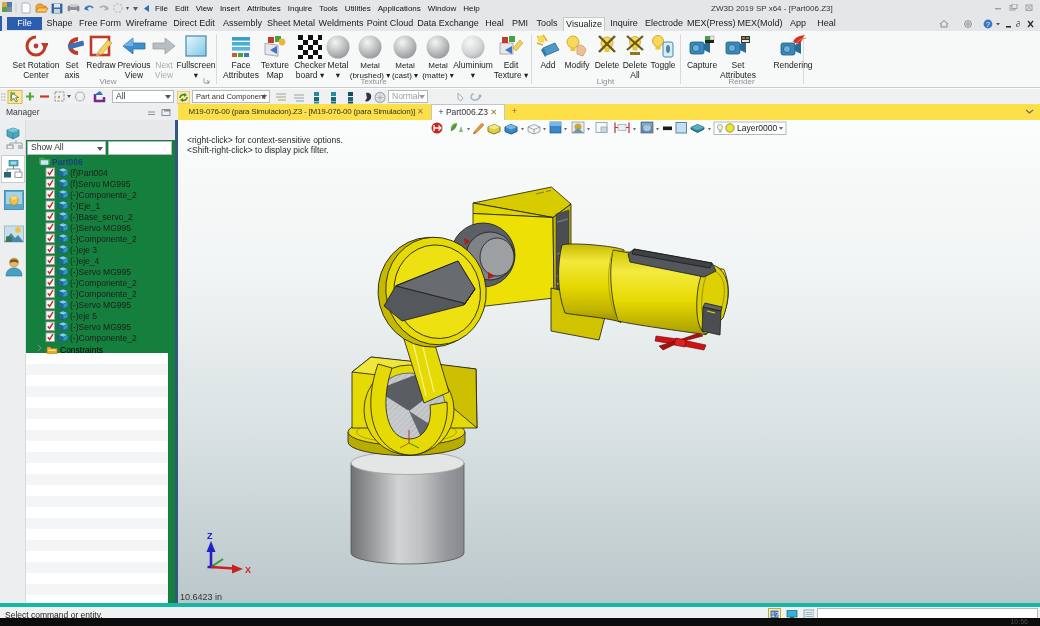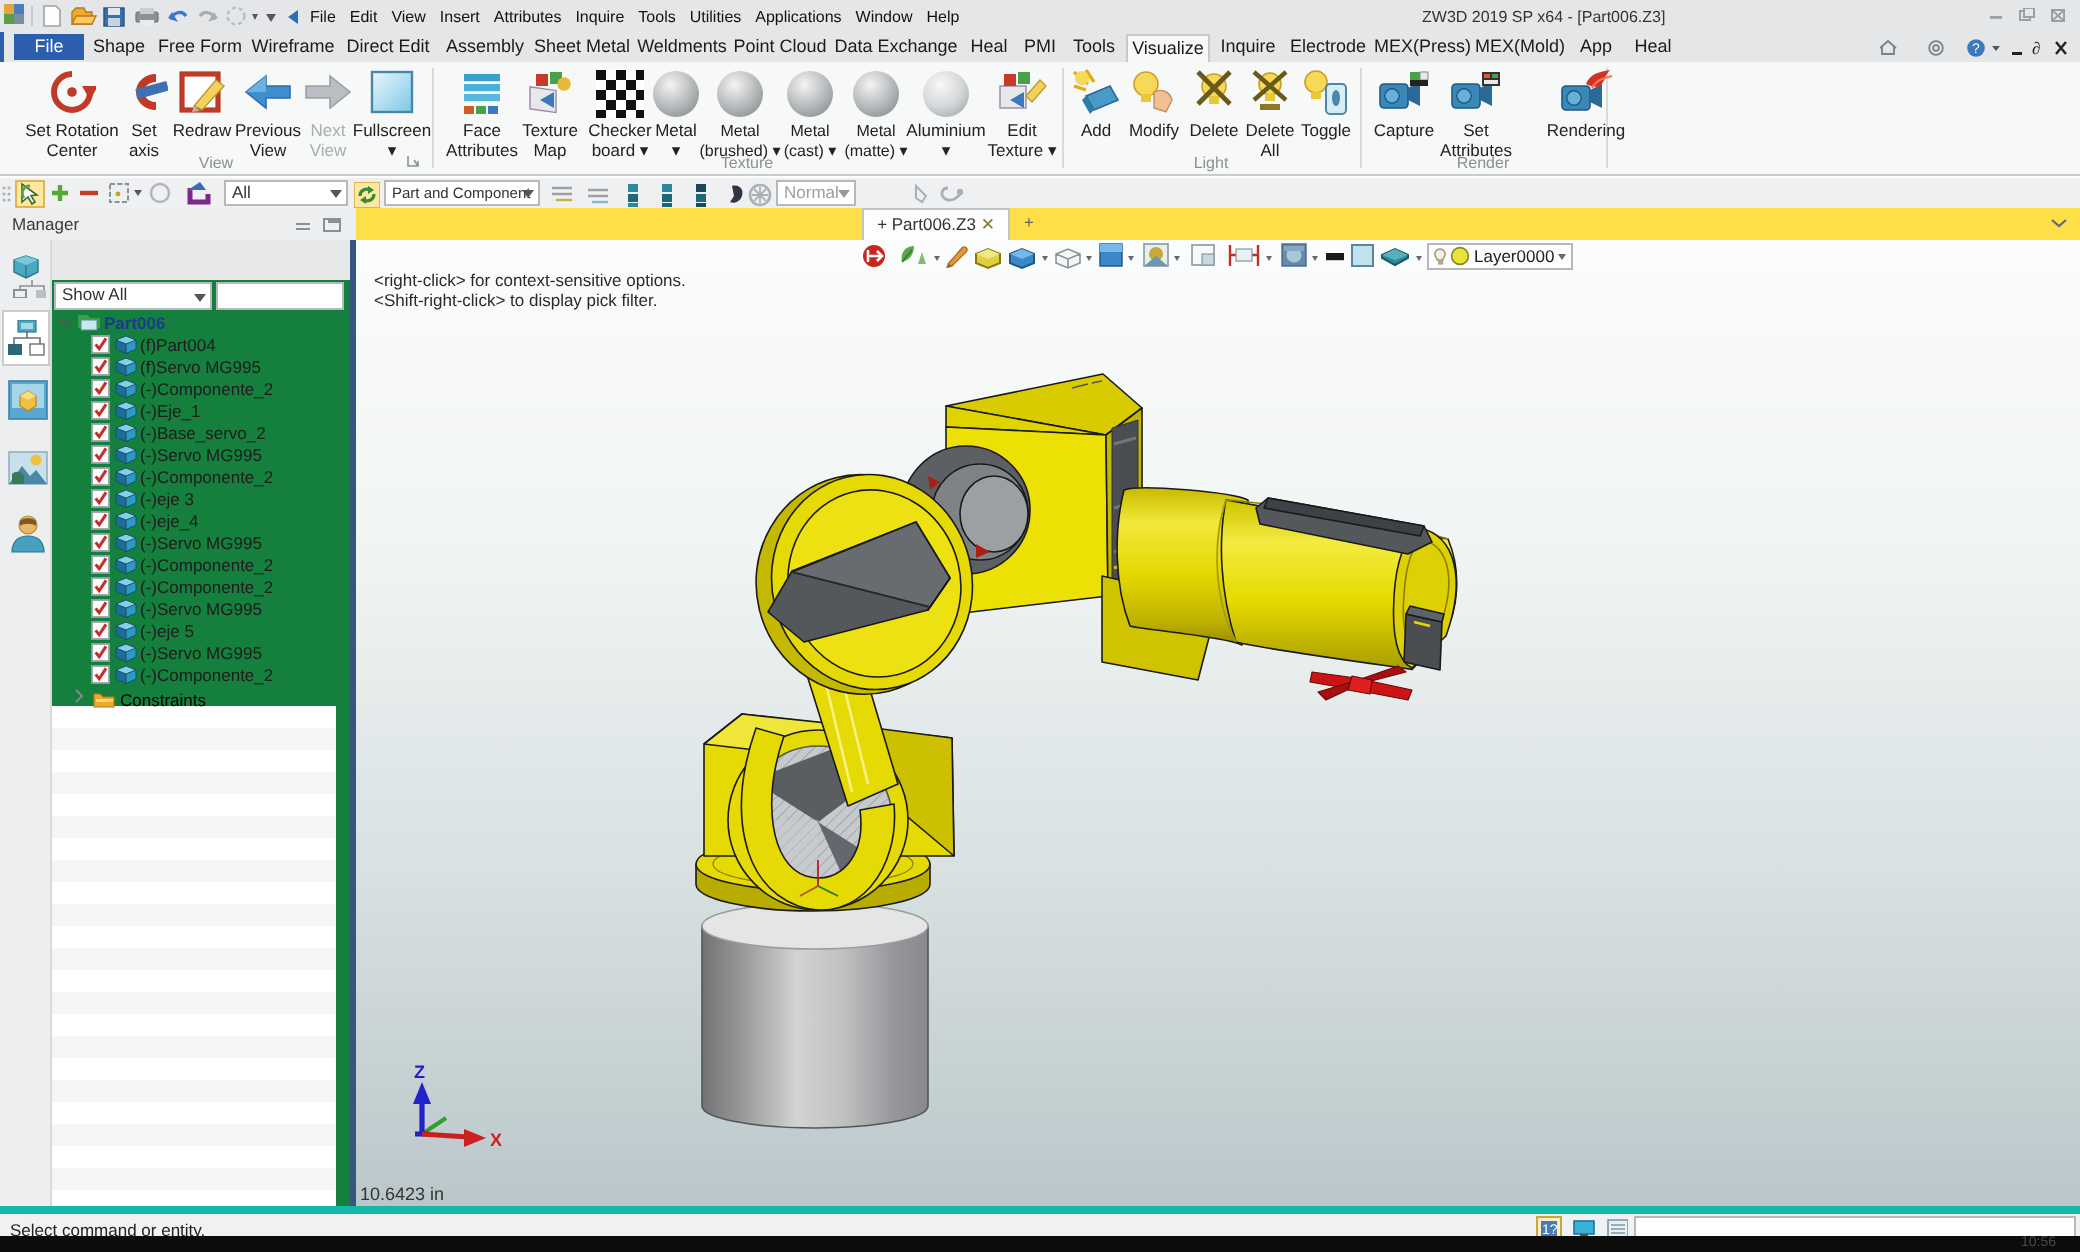--- a/index.html
+++ b/index.html
@@ -379,20 +379,21 @@
   <div id="band">
     <div id="mgrhead">
         <span style="position:absolute;left:6px;top:3px;font-size:8.5px;">Manager</span>
       <svg class="abs" style="left:148px;top:5px" width="24" height="7" viewBox="0 0 24 7">
           <path d="M0 3 L7 3 M0 5.5 L7 5.5" stroke="#8a9095" stroke-width="1"></path>
           <rect x="14" y="0.5" width="8" height="6" fill="none" stroke="#8a9095"></rect>
           <rect x="16" y="0.5" width="6" height="2" fill="#8a9095"></rect>
         </svg>
     </div>
     <div id="doctabs">
+      <div class="dtab" style="left:8px;width:240px;text-align:center;font-size:8px;letter-spacing:-0.2px;">M19-076-00 (para Simulacion).Z3 - [M19-076-00 (para Simulacion)] <span style="color:#777">✕</span></div>
       <div class="dtab act" style="left:253px;width:74px;text-align:center;">+ Part006.Z3 <span style="color:#8a7a30">✕</span></div>
       <div class="dtab" style="left:334px;width:16px;color:#666;">+</div>
       <svg class="abs" style="right:6px;top:5px" width="9" height="6" viewBox="0 0 9 6">
           <path d="M1 1 L4.5 4 L8 1" fill="none" stroke="#667" stroke-width="1.1"></path>
         </svg>
     </div>
   </div>
   <div id="main">
     <div id="viewport">
       <div style="position:absolute;left:9px;top:15px;font-size:8.5px;color:#2a2a2a;line-height:10px;">&lt;right-click&gt; for context-sensitive options.<br>&lt;Shift-right-click&gt; to display pick filter.</div>

